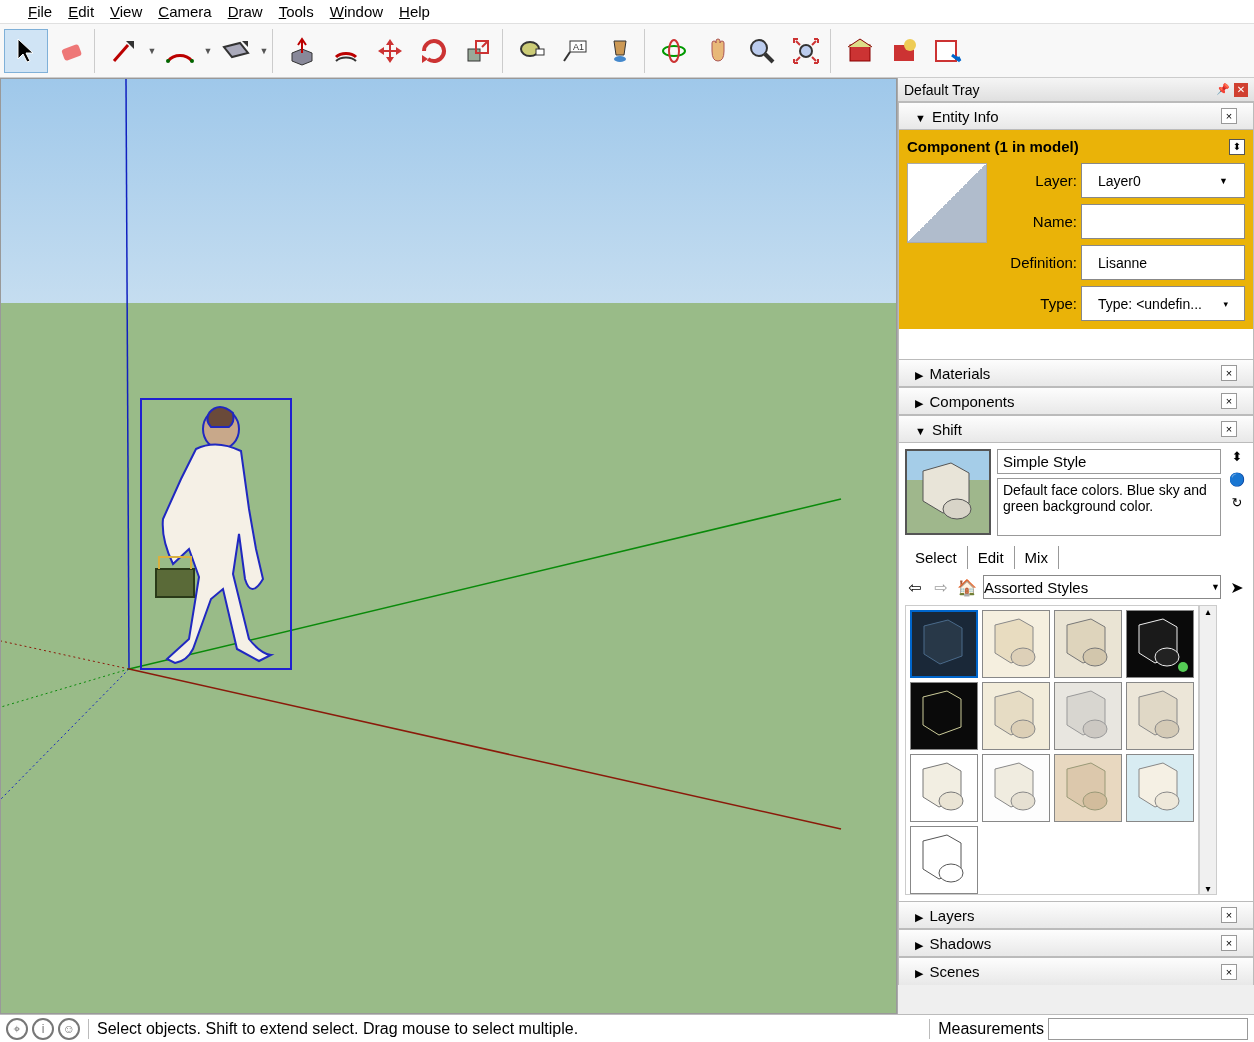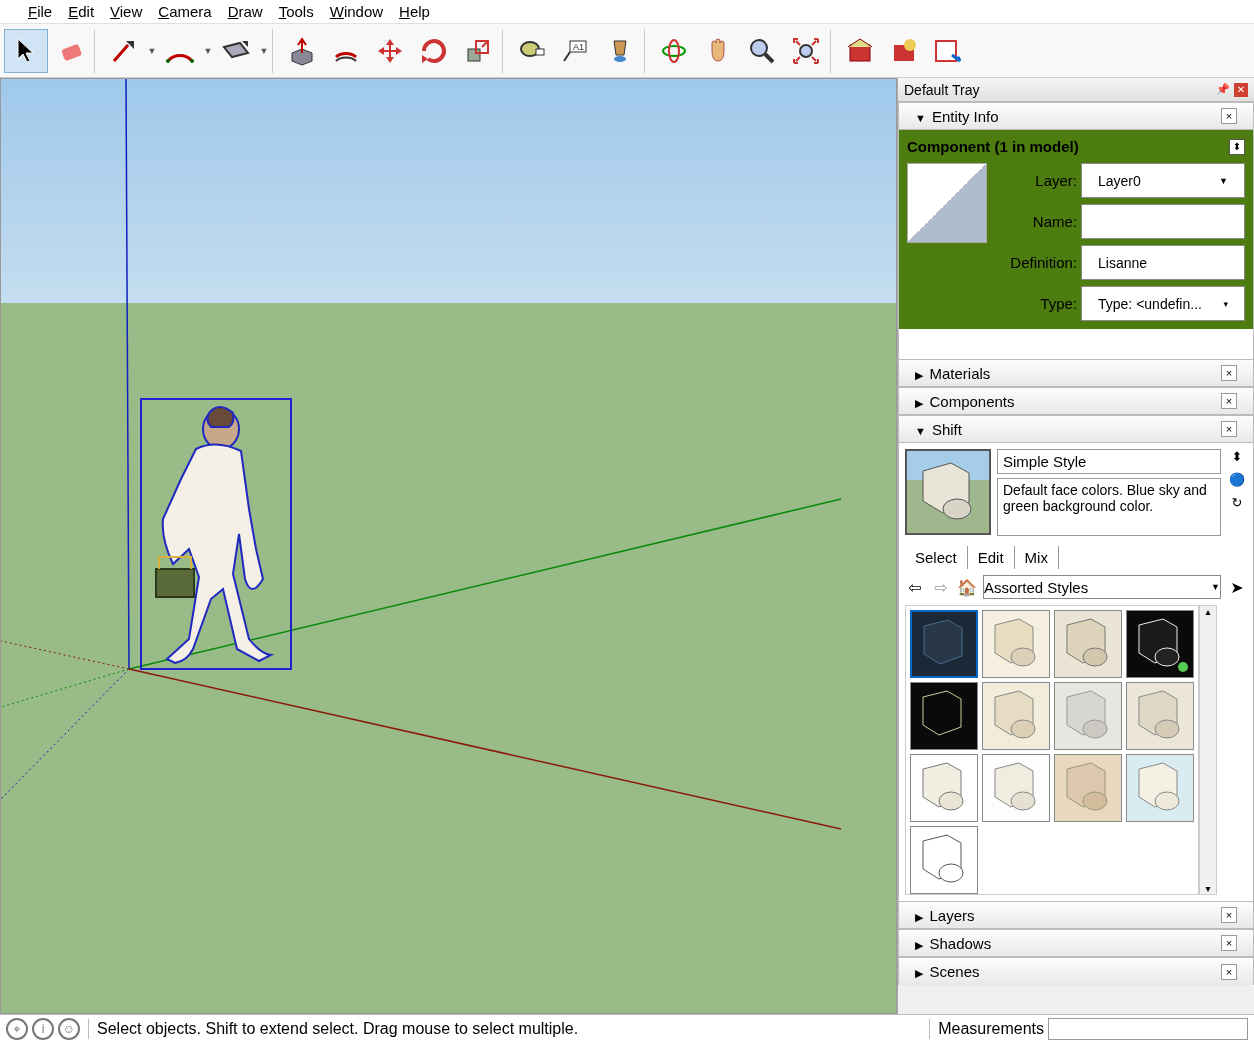--- a/index.html
+++ b/index.html
@@ -26,21 +26,21 @@
 .tray { width: 357px; background: #efefef; border-left: 1px solid #aaa; display: flex; flex-direction: column; overflow-y: auto; }
 .tray-title { height: 24px; background: linear-gradient(to bottom, #f5f5f5, #e0e0e0); border-bottom: 1px solid #bbb; display: flex; align-items: center; padding: 0 6px; font-size: 14px; justify-content: space-between; }
 .tray-title-icons { display: flex; gap: 4px; align-items: center; }
 .pin-icon { font-size: 11px; }
 .close-x { width: 14px; height: 14px; background: #d04030; color: #fff; font-size: 10px; display: flex; align-items: center; justify-content: center; }
 
 .panel-header { height: 28px; background: linear-gradient(to bottom, #fdfdfd, #e8e8e8); border: 1px solid #bbb; display: flex; align-items: center; padding: 0 16px; font-size: 15px; justify-content: space-between; }
 .panel-header .arrow { font-size: 11px; margin-right: 6px; }
 .panel-close { width: 16px; height: 16px; border: 1px solid #999; background: #fff; display: flex; align-items: center; justify-content: center; font-size: 11px; }
 
-.entity-body { background: #4d7c0f; padding: 8px; border-left: 1px solid #bbb; border-right: 1px solid #bbb; }
+.entity-body { background: #eab308; padding: 8px; border-left: 1px solid #bbb; border-right: 1px solid #bbb; }
 .entity-title-row { display: flex; justify-content: space-between; align-items: center; padding-bottom: 8px; }
 .entity-title-row b { font-size: 15px; }
 .expand-btn { width: 16px; height: 16px; border: 1px solid #555; background: #fff; display: flex; align-items: center; justify-content: center; font-size: 10px; }
 .entity-form { display: flex; gap: 8px; }
 .thumb-preview { width: 80px; height: 80px; border: 1px solid #aaa; background: linear-gradient(135deg, #fff 0 50%, #b0bccc 50% 100%); }
 .form-fields { flex: 1; display: flex; flex-direction: column; gap: 6px; }
 .field-row { display: flex; align-items: center; gap: 4px; }
 .field-row label { width: 82px; text-align: right; font-size: 15px; }
 .field-row .input-like { flex: 1; height: 35px; border: 1px solid #888; background: #fff; padding: 2px 16px; font-size: 14px; display: flex; align-items: center; justify-content: space-between; }
 .dd-arrow { font-size: 9px; }

